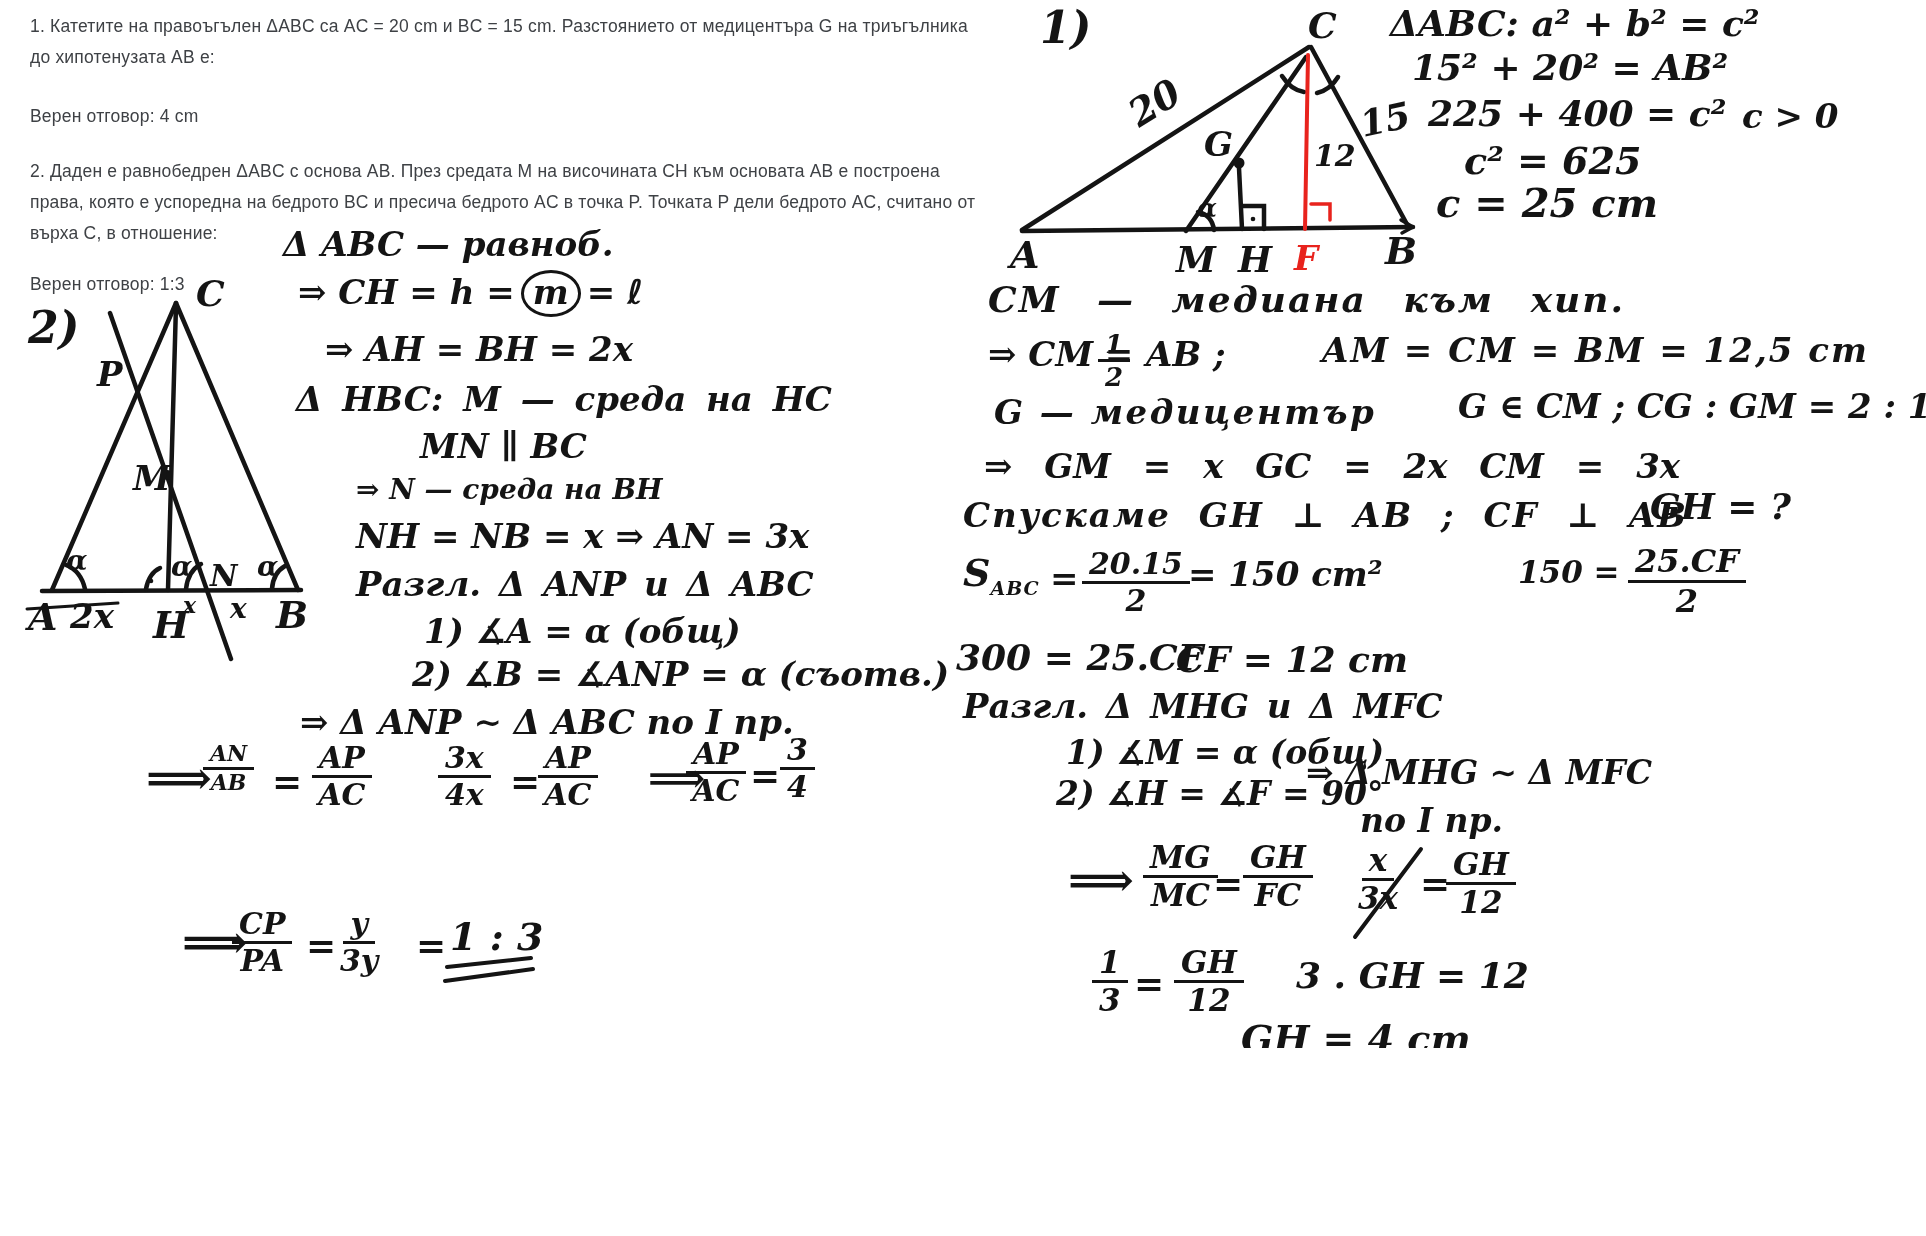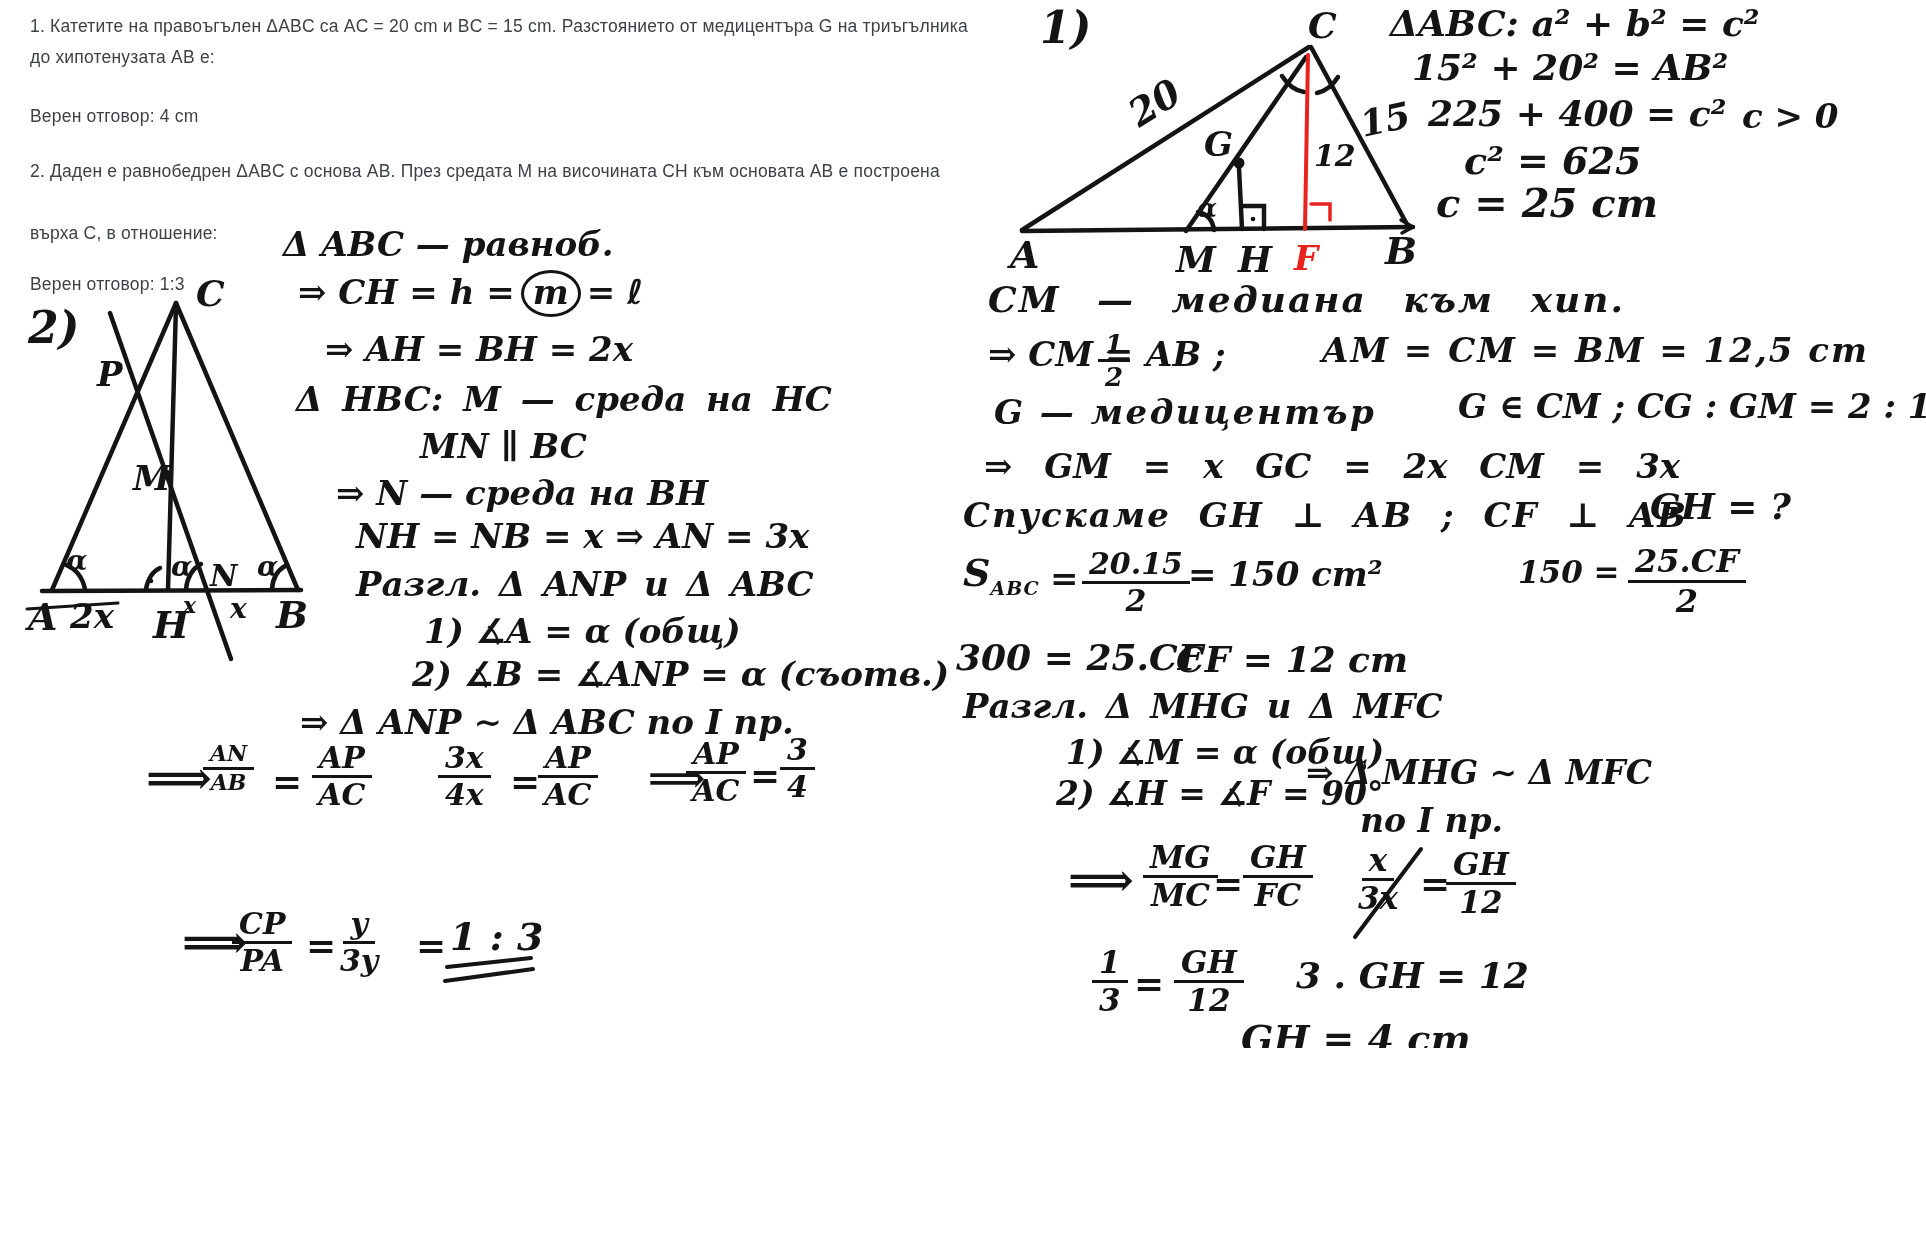--- a/index.html
+++ b/index.html
@@ -58,20 +58,21 @@
       <line x1="1355" y1="937" x2="1421" y2="849"></line>
       <line x1="1237" y1="1079" x2="1436" y2="1063"></line>
       <path d="M1449,1071 L1257,1098 M1257,1098 L1276,1087 M1257,1098 L1277,1099"></path>
     </g>
   </svg>
 
   <div class="typed" style="left:30px;top:16px">1. Катетите на правоъгълен ΔABC са AC = 20 cm и BC = 15 cm. Разстоянието от медицентъра G на триъгълника</div>
   <div class="typed" style="left:30px;top:47px">до хипотенузата AB е:</div>
   <div class="typed" style="left:30px;top:106px">Верен отговор: 4 cm</div>
   <div class="typed" style="left:30px;top:161px">2. Даден е равнобедрен ΔABC с основа AB. През средата M на височината CH към основата AB е построена</div>
+  <div class="typed" style="left:30px;top:192px">права, която е успоредна на бедрото BC и пресича бедрото AC в точка P. Точката P дели бедрото AC, считано от</div>
   <div class="typed" style="left:30px;top:223px">върха C, в отношение:</div>
   <div class="typed" style="left:30px;top:274px">Верен отговор: 1:3</div>
 
   <div class="hw" style="left:28px;top:304px;font-size:44px">2)</div>
   <div class="hw" style="left:196px;top:274px;font-size:36px">C</div>
   <div class="hw" style="left:97px;top:356px;font-size:34px">P</div>
   <div class="hw" style="left:133px;top:460px;font-size:34px">M</div>
   <div class="hw" style="left:210px;top:560px;font-size:30px">N</div>
   <div class="hw" style="left:28px;top:596px;font-size:38px">A</div>
   <div class="hw" style="left:70px;top:598px;font-size:34px">2x</div>
@@ -83,21 +84,21 @@
   <div class="hw" style="left:171px;top:552px;font-size:28px">α</div>
   <div class="hw" style="left:257px;top:552px;font-size:28px">α</div>
 
   <div class="hw" style="left:298px;top:270px;font-size:34px">
     <span>⇒ CH = h =</span><span class="circled">m</span><span>= ℓ</span>
   </div>
   <div class="hw" style="left:283px;top:226px;font-size:34px">Δ ABC — равноб.</div>
   <div class="hw" style="left:325px;top:331px;font-size:34px">⇒ AH = BH = 2x</div>
   <div class="hw" style="left:296px;top:381px;font-size:34px;word-spacing:8px">Δ HBC:  M — среда на HC</div>
   <div class="hw" style="left:420px;top:428px;font-size:34px">MN ∥ BC</div>
-  <div class="hw" style="left:336px;top:475px;font-size:34px">⇒ N — среда на BH</div>
+  <div class="hw" style="left:356px;top:475px;font-size:28px">⇒ N — среда на BH</div>
   <div class="hw" style="left:356px;top:518px;font-size:34px">NH = NB = x  ⇒ AN = 3x</div>
   <div class="hw" style="left:356px;top:566px;font-size:34px;word-spacing:6px">Разгл.  Δ ANP  и  Δ ABC</div>
   <div class="hw" style="left:424px;top:613px;font-size:34px">1) ∡A = α (общ)</div>
   <div class="hw" style="left:412px;top:656px;font-size:34px">2) ∡B = ∡ANP = α (съотв.)</div>
   <div class="hw" style="left:300px;top:704px;font-size:34px">⇒ Δ ANP ∼ Δ ABC  по I пр.</div>
 
   <div class="hw" style="left:146px;top:754px;font-size:46px">⟹</div>
   <div class="hw frac" style="left:203px;top:742px;font-size:22px">
     <span class="num">AN</span>
     <span class="den">AB</span>

